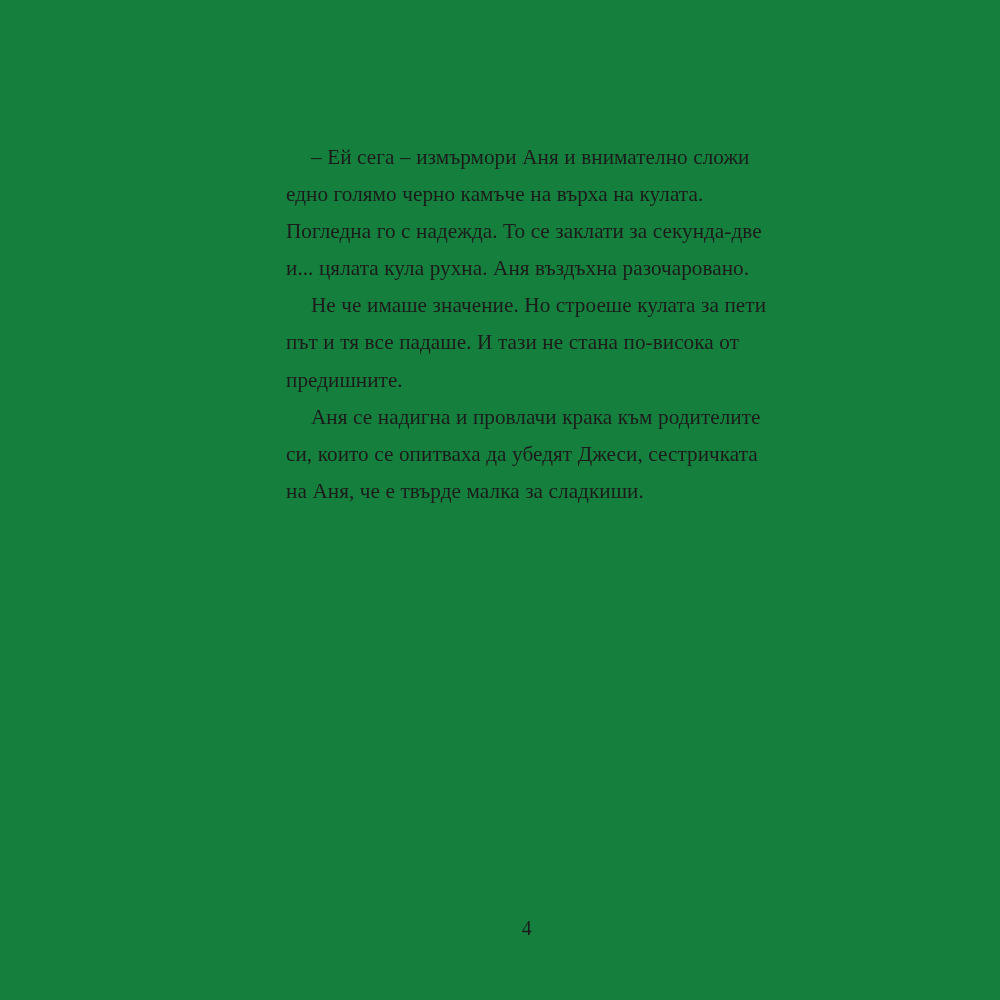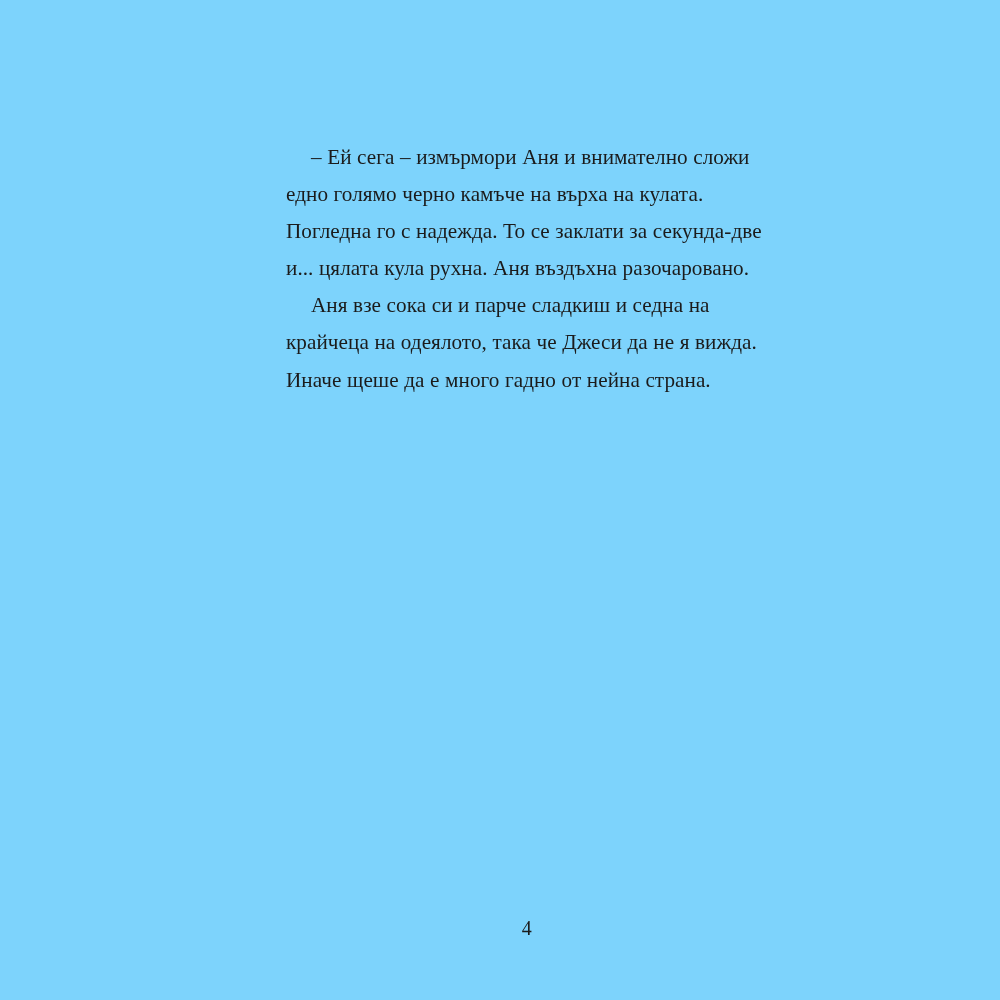--- a/index.html
+++ b/index.html
@@ -13,21 +13,21 @@
     background: #ffffff;
     font-family: "Liberation Serif", "DejaVu Serif", serif;
     color: #1a1a1a;
     overflow: hidden;
   }
 
   .page {
     position: relative;
     width: 1000px;
     height: 1000px;
-    background: #7dd3fc;
+    background: #15803d;
     box-sizing: border-box;
   }
 
   .text-block {
     position: absolute;
     left: 286px;
     top: 139px;
     width: 486px;
   }
 
@@ -60,18 +60,19 @@
     left: 27px;
   }
 </style>
 </head>
 <body>
 
 <div class="page">
 
   <div class="text-block">
     <p class="para">– Ей сега – измърмори Аня и внимателно сложи едно голямо черно камъче на върха на кулата. Погледна го с надежда. То се заклати за секунда-две и... цялата кула рухна. Аня въздъхна разочаровано.</p>
-    <p class="para">Аня взе сока си и парче сладкиш и седна на крайчеца на одеялото, така че Джеси да не я вижда. Иначе щеше да е много гадно от нейна страна.</p>
+    <p class="para">Не че имаше значение. Но строеше кулата за пети път и тя все падаше. И тази не стана по-висока от предишните.</p>
+    <p class="para">Аня се надигна и провлачи крака към родителите си, които се опитваха да убедят Джеси, сестричката на Аня, че е твърде малка за сладкиши.</p>
   </div>
 
   <div class="page-number"><span>4</span></div>
 
 </div>
 
 </body></html>

